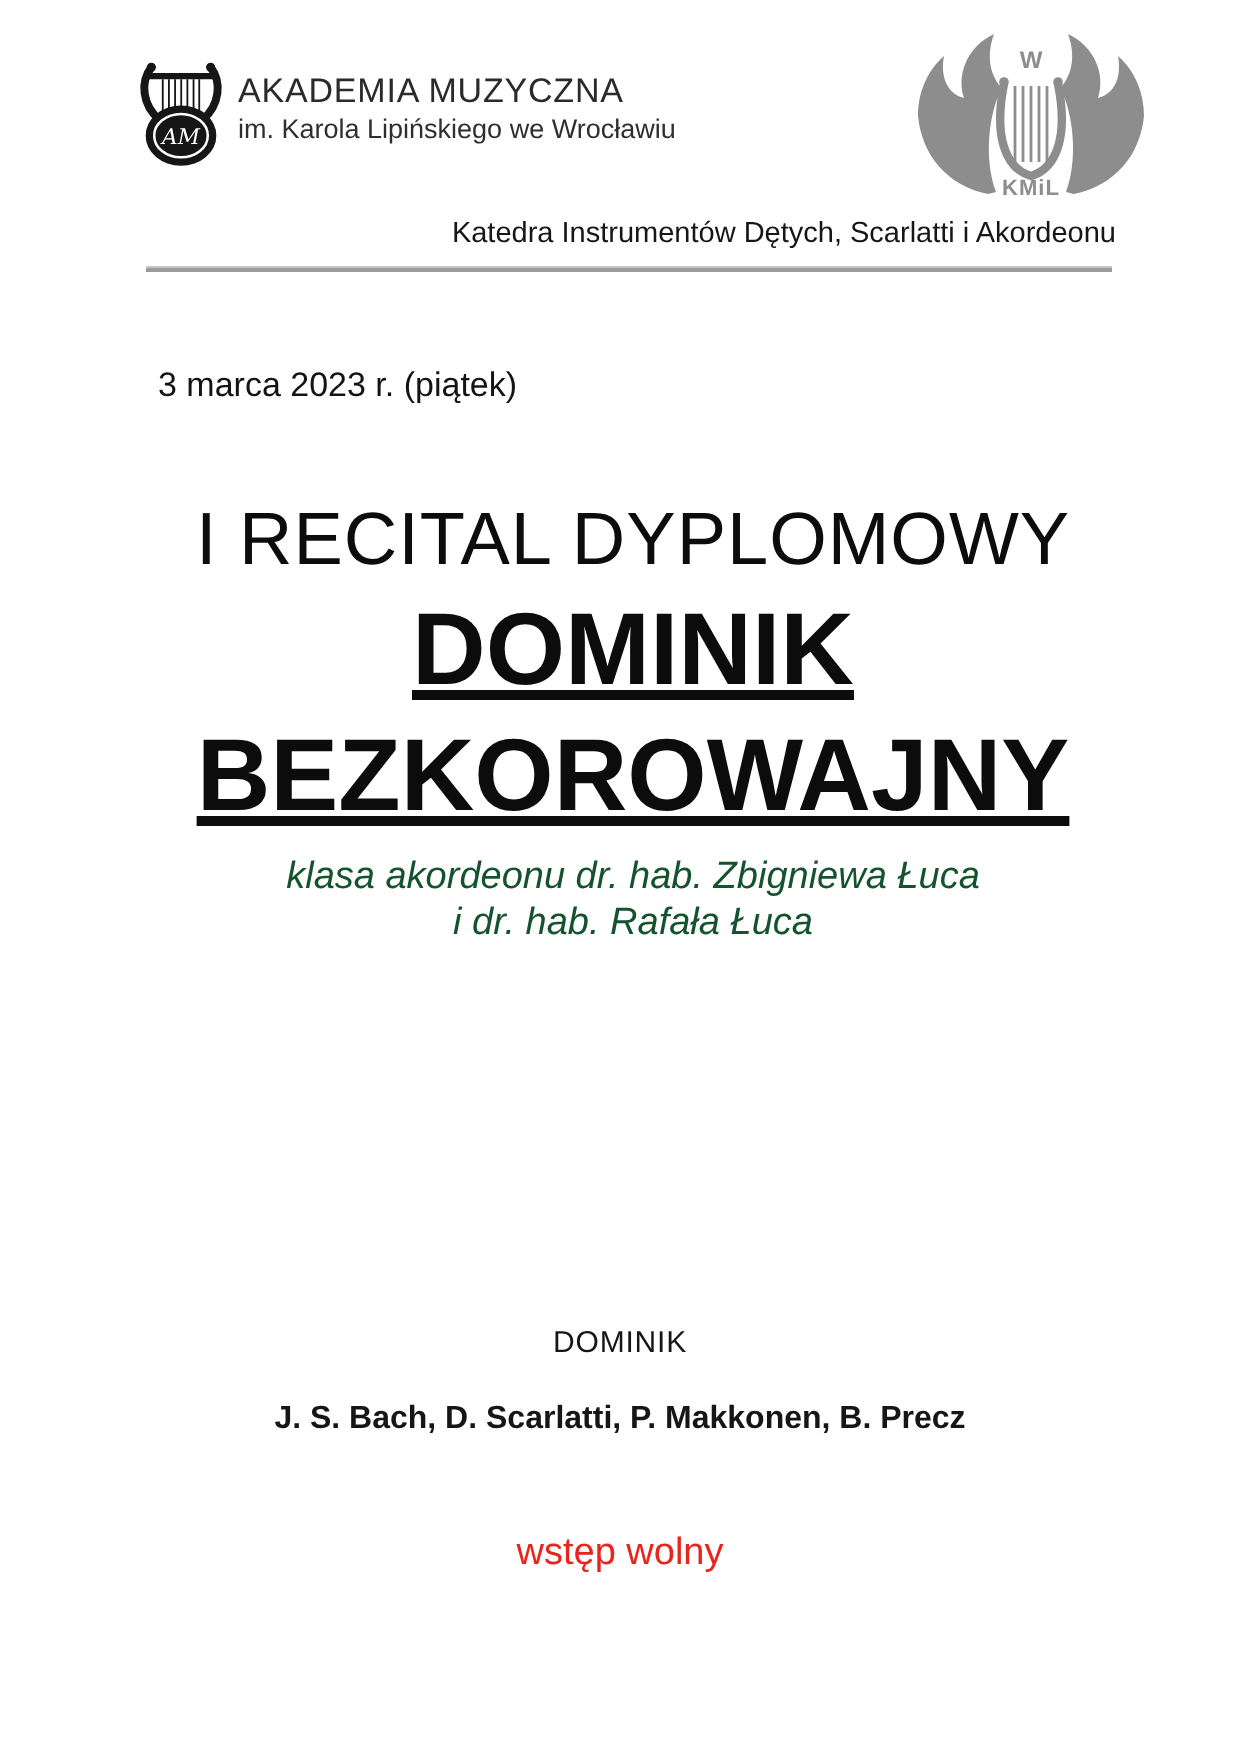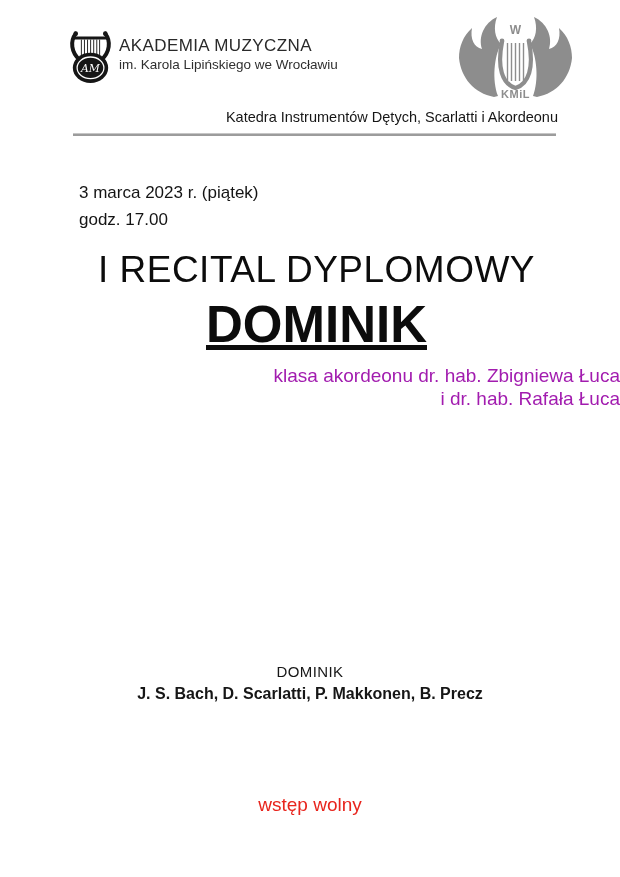--- a/index.html
+++ b/index.html
@@ -45,30 +45,30 @@
     display:flex;justify-content:space-between;
     font-size:17px;line-height:27px;color:#141414;margin-top:36px;
   }
   .event-right{text-align:right;}
 
   .title-block{
     position:absolute;top:247px;left:13px;right:0;text-align:center;color:#0c0c0c;
   }
   .series-title{font-size:37px;font-weight:400;line-height:46px;letter-spacing:.5px;}
   .performer{font-size:51px;font-weight:700;line-height:63px;letter-spacing:0;text-decoration:underline;}
-  .class-lines{margin-top:9px;font-size:19px;line-height:22.5px;color:#a21caf;text-align:right;}
+  .class-lines{margin-top:9px;font-style:italic;font-size:19px;line-height:22.5px;color:#14532d;}
 
   .program-block{
     position:absolute;top:662px;left:0;right:0;text-align:center;color:#161616;
   }
   .program-heading{font-size:15px;line-height:19px;letter-spacing:.4px;}
-  .program-composers{font-size:16px;font-weight:700;line-height:21px;margin-top:2px;}
+  .program-composers{font-size:16px;font-weight:700;line-height:21px;margin-top:18px;}
 
   .admission{
-    position:absolute;top:794px;left:0;right:0;text-align:center;
+    position:absolute;top:766px;left:0;right:0;text-align:center;
     font-size:19px;color:var(--accent-red);
   }
 </style>
 </head>
 <body>
 
 <div class="page">
 
   <div class="brand">
     <span>
@@ -117,27 +117,27 @@
     </svg>
   </div>
 
   <div class="department">Katedra Instrumentów Dętych, Scarlatti i Akordeonu</div>
 
   <div class="divider"></div>
 
   <div class="event-row">
     <div class="event-left">
       <div>3 marca 2023 r. (piątek)</div>
-      <div>godz. 17.00</div>
     </div>
   </div>
 
   <div class="title-block">
     <div class="series-title">I RECITAL DYPLOMOWY</div>
     <div class="performer">DOMINIK</div>
+    <div class="performer">BEZKOROWAJNY</div>
     <div class="class-lines">
       <div>klasa akordeonu dr. hab. Zbigniewa Łuca</div>
       <div>i dr. hab. Rafała Łuca</div>
     </div>
   </div>
 
   <div class="program-block">
     <div class="program-heading">DOMINIK</div>
     <div class="program-composers">J. S. Bach, D. Scarlatti, P. Makkonen, B. Precz</div>
   </div>

